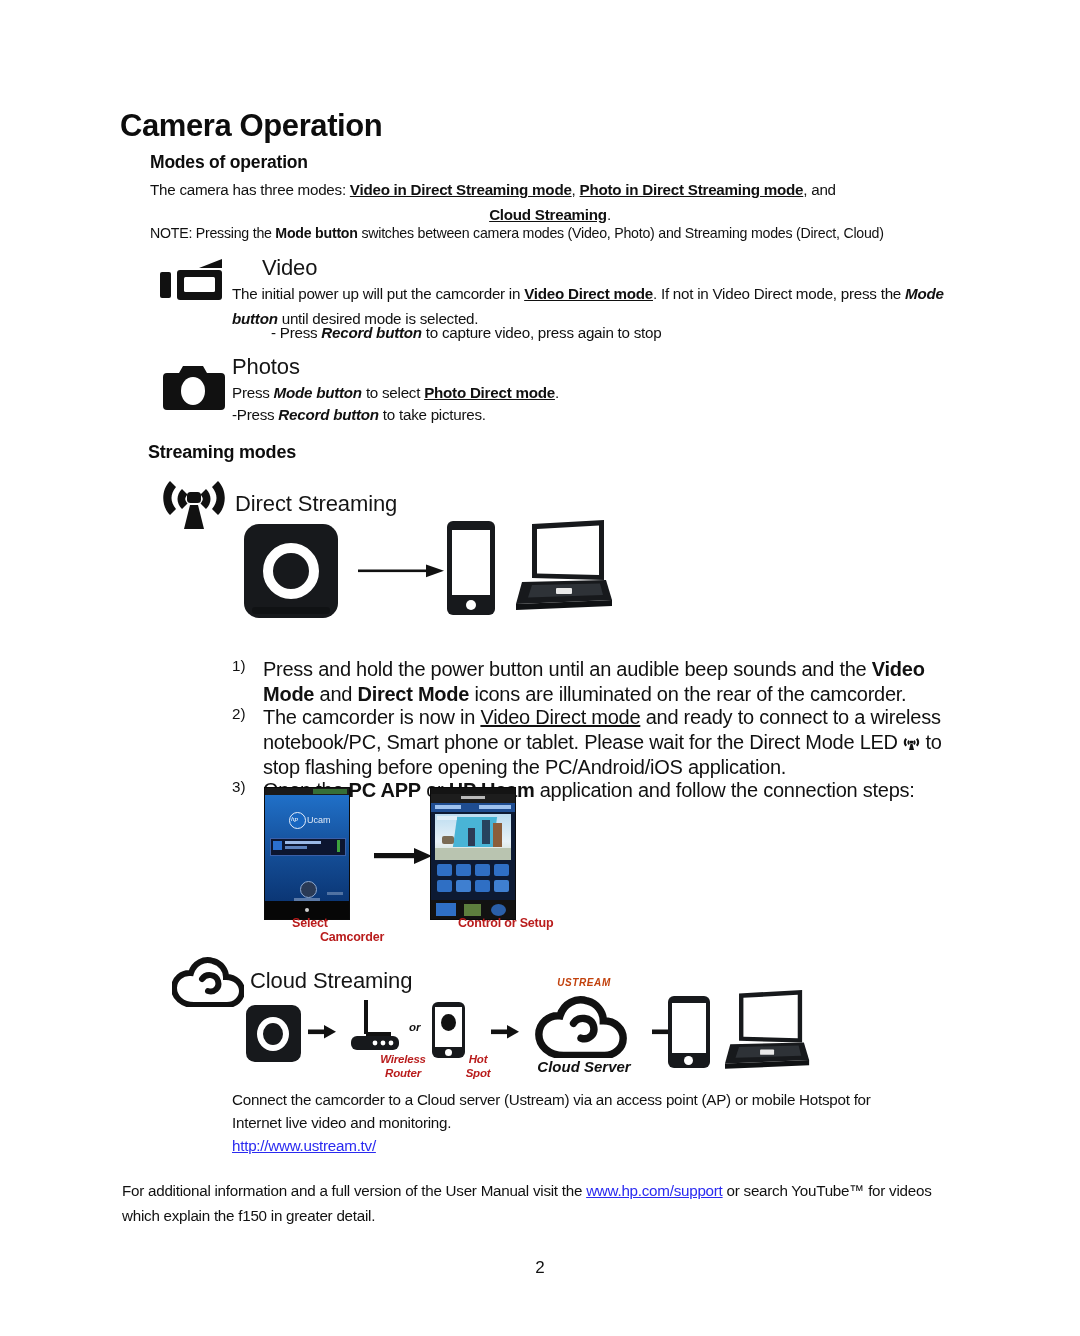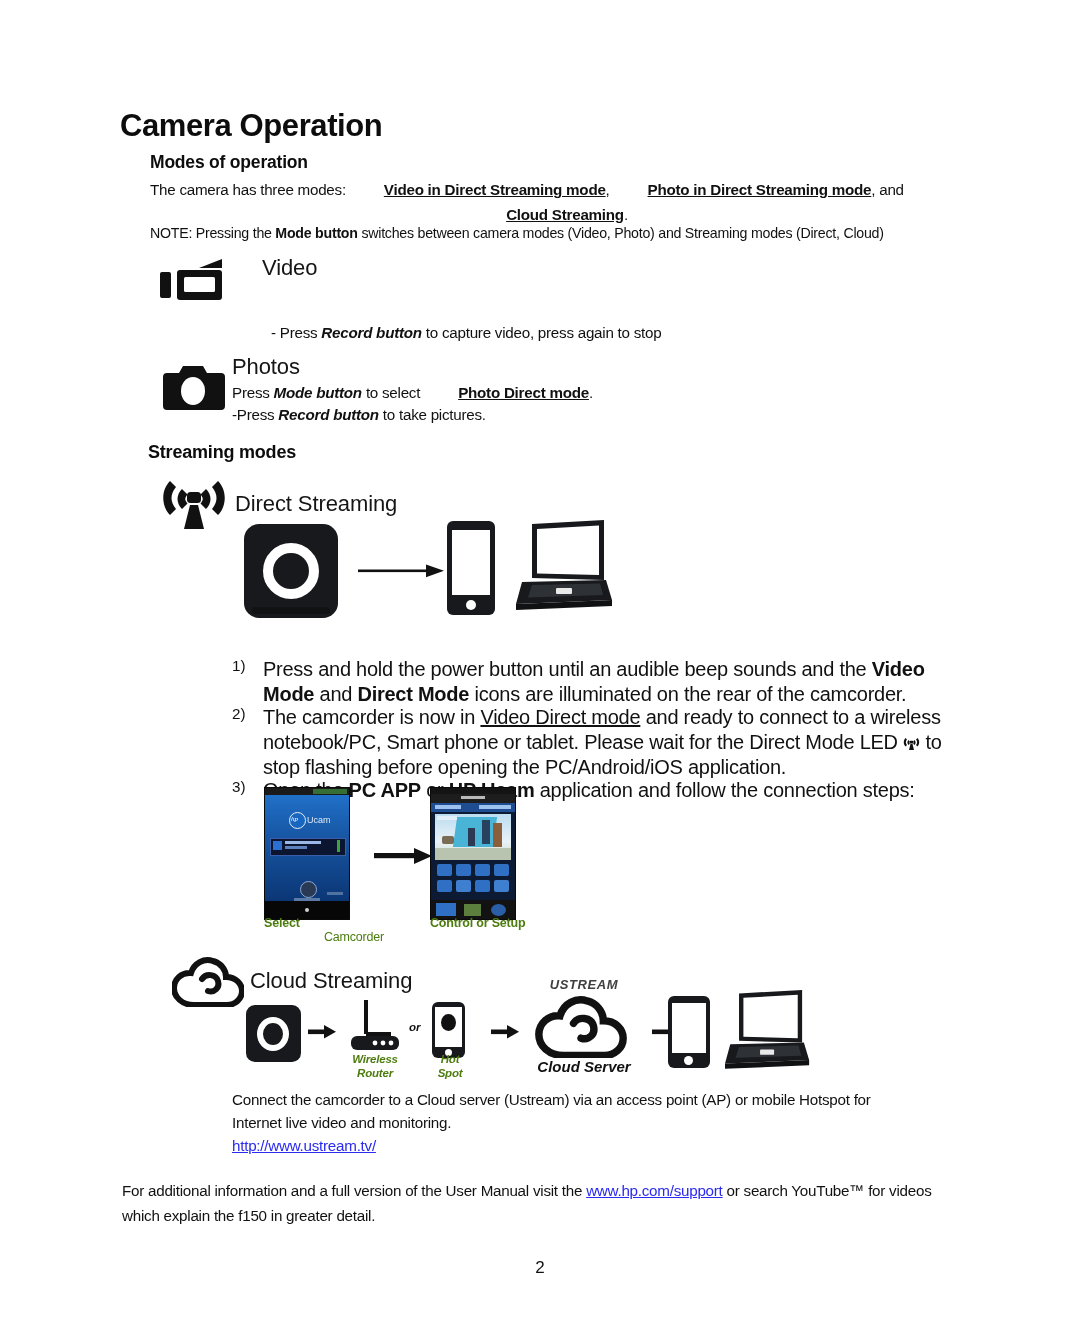--- a/index.html
+++ b/index.html
@@ -48,21 +48,21 @@
     letter-spacing: -0.1px;
   }
   .para {
     position: absolute;
     font-size: 15.2px;
     line-height: 25px;
     color: #111;
     letter-spacing: -0.25px;
   }
   .para.small { font-size: 14.2px; line-height: 23px; }
-  b.u  { font-weight: bold; text-decoration: underline; margin-left: 34px; }
+  b.u  { font-weight: bold; text-decoration: underline; }
   b.nb { font-weight: bold; }
   i.b  { font-weight: bold; font-style: italic; }
   u.plain { text-decoration: underline; }
   a.link {
     color: #2a2af0;
     text-decoration: underline;
   }
   .center { text-align: center; }
   .olnum {
     position: absolute;
@@ -113,22 +113,23 @@
     opacity: .28;
   }
 
   .cap {
     position: absolute;
     font-size: 11.5px;
     font-weight: bold;
     font-style: italic;
     line-height: 14px;
     text-align: center;
-    color: #4d7c0f;
+    color: #b91c1c;
     letter-spacing: -0.2px;
+    margin-left: 28px;
   }
   .cap.nonital { font-style: normal; }
 
   .scrshot {
     position: absolute;
     background: #0a2a6b;
     border: 1px solid #0a0a0a;
     overflow: hidden;
   }
 
@@ -167,20 +168,23 @@
     <svg width="68" height="48" viewBox="0 0 68 48">
       <rect x="0" y="14" width="11" height="26" rx="2" fill="#111"></rect>
       <rect x="17" y="12" width="45" height="30" rx="3" fill="#111"></rect>
       <rect x="24" y="19" width="31" height="15" rx="1.5" fill="#fff"></rect>
       <path d="M39 10 L62 1 L62 10 Z" fill="#111"></path>
     </svg>
   </div>
 
   <div class="h3" style="left:232px; top:255px;margin-left:30px;">Video</div>
 
+  <div class="para" style="left:232px; top:281px; width:718px;">
+    <span>The initial power up will put the camcorder in </span><b class="u">Video Direct mode</b><span>.  If not in Video Direct mode, press the </span><i class="b">Mode button</i><span> until desired mode is selected.</span>
+  </div>
 
   <div class="para" style="left:271px; top:320px; width:690px;">
     <span>- Press </span><i class="b">Record button</i><span> to capture video, press again to stop</span>
   </div>
 
   <div class="icon" style="left:163px; top:362px;">
     <svg width="62" height="50" viewBox="0 0 62 50">
       <path d="M20 4 L40 4 L44 11 L58 11 A4 4 0 0 1 62 15 L62 44 A4 4 0 0 1 58 48 L4 48 A4 4 0 0 1 0 44 L0 15 A4 4 0 0 1 4 11 L16 11 Z" fill="#111"></path>
       <ellipse cx="30" cy="29" rx="12" ry="14" fill="#fff"></ellipse>
     </svg>
@@ -277,21 +281,21 @@
     <div style="position:absolute;left:20px;top:58px;width:22px;height:2.5px;background:#5d82bd;"></div>
     <div style="position:absolute;left:72px;top:52px;width:3px;height:12px;background:#3ea33e;"></div>
 
     <div style="position:absolute;left:35px;top:93px;width:15px;height:15px;border-radius:50%;background:#2a3a55;border:1px solid #8fa9cf;"></div>
     <div style="position:absolute;left:29px;top:110px;width:26px;height:3px;background:#7e97bd;opacity:.7;"></div>
     <div style="position:absolute;left:62px;top:104px;width:16px;height:3px;background:#7e97bd;opacity:.6;"></div>
     <div style="position:absolute;left:0;bottom:0;width:100%;height:18px;background:#070707;"></div>
     <div style="position:absolute;left:40px;bottom:7px;width:4px;height:4px;background:#cfcfcf;border-radius:50%;"></div>
   </div>
   <div class="cap nonital" style="left:264px; top:916px; width:120px; text-align:left; font-style:normal; font-size:12.5px; font-weight:bold;">Select</div>
-  <div class="cap nonital" style="left:264px; top:930px; width:120px; text-align:right; font-style:normal; font-size:12.5px; font-weight:normal;">Camcorder</div>
+  <div class="cap nonital" style="left:264px; top:930px; width:120px; text-align:center; font-style:normal; font-size:12.5px; font-weight:bold;">Camcorder</div>
 
   <div class="icon" style="left:374px; top:847px;">
     <svg width="58" height="18" viewBox="0 0 58 18">
       <rect x="0" y="6" width="42" height="5.2" fill="#111"></rect>
       <path d="M40 1 L58 9 L40 17 Z" fill="#111"></path>
     </svg>
   </div>
 
   <div class="scrshot" style="left:430px; top:787px; width:84px; height:131px; background:#0d1a33;">
     <div style="position:absolute;left:0;top:0;width:100%;height:6px;background:#141414;"></div>
@@ -371,21 +375,21 @@
   <div class="cap" style="left:424px; top:1052px; width:52px;">Hot</div>
   <div class="cap" style="left:424px; top:1066px; width:52px;text-align:center;">Spot</div>
 
   <div class="icon" style="left:491px; top:1024px;">
     <svg width="28" height="16" viewBox="0 0 28 16">
       <rect x="0" y="5.5" width="18" height="4.6" fill="#111"></rect>
       <path d="M16 1 L28 7.8 L16 14.6 Z" fill="#111"></path>
     </svg>
   </div>
 
-  <div style="position:absolute; left:524px; top:977px; width:120px; text-align:center; font-size:13px; font-weight:bold; font-style:italic; letter-spacing:0.6px; color:#404040;">USTREAM</div>
+  <div style="position:absolute; left:524px; top:977px; width:120px; text-align:center; font-size:10px; font-weight:bold; font-style:italic; letter-spacing:0.6px; color:#c2410c;">USTREAM</div>
 
   <div class="icon" style="left:535px; top:996px;">
     <svg width="92" height="62" viewBox="0 0 72 50">
       <path d="M22 48 C10 48 2 40 2 31 C2 22 10 15 19 16 C22 6 32 1 41 4 C49 6 54 13 54 20 C64 20 70 27 70 34 C70 42 63 48 55 48 Z" fill="none" stroke="#111" stroke-width="6"></path>
       <path d="M30 22 C34 16 44 17 46 24 C48 31 42 36 36 34" fill="none" stroke="#111" stroke-width="6" stroke-linecap="round"></path>
     </svg>
   </div>
   <div style="position:absolute; left:519px; top:1058px; width:130px; text-align:center; font-size:15px; font-weight:bold; font-style:italic; color:#111;">Cloud Server</div>
 
   <div class="icon" style="left:652px; top:1024px;">

